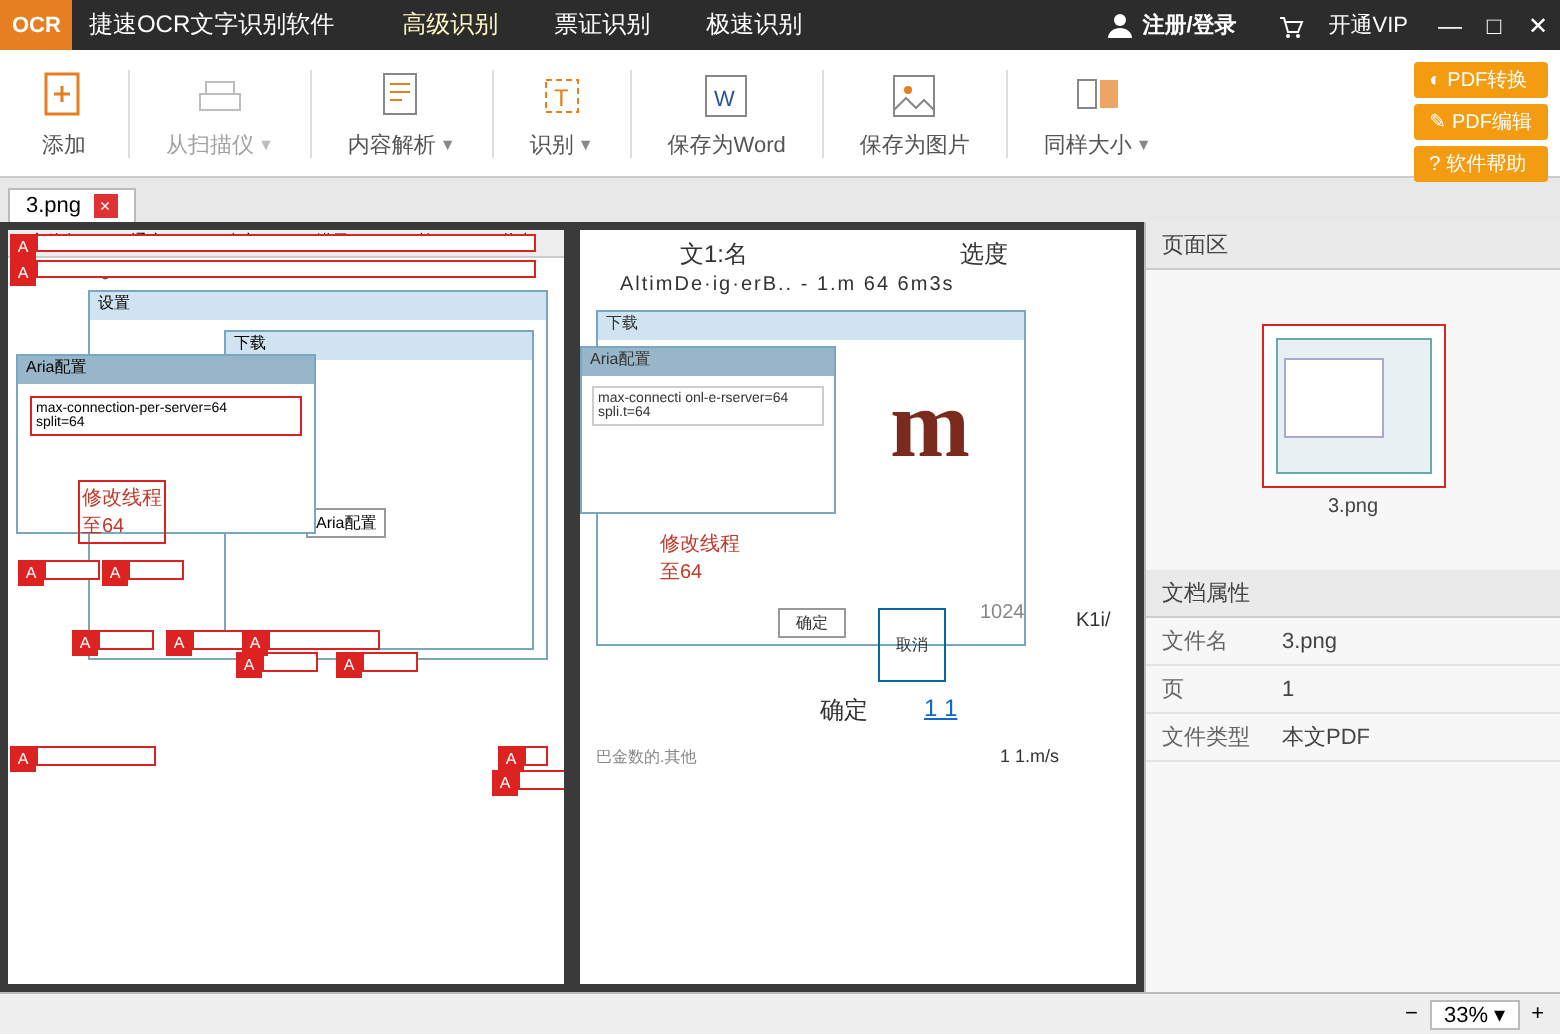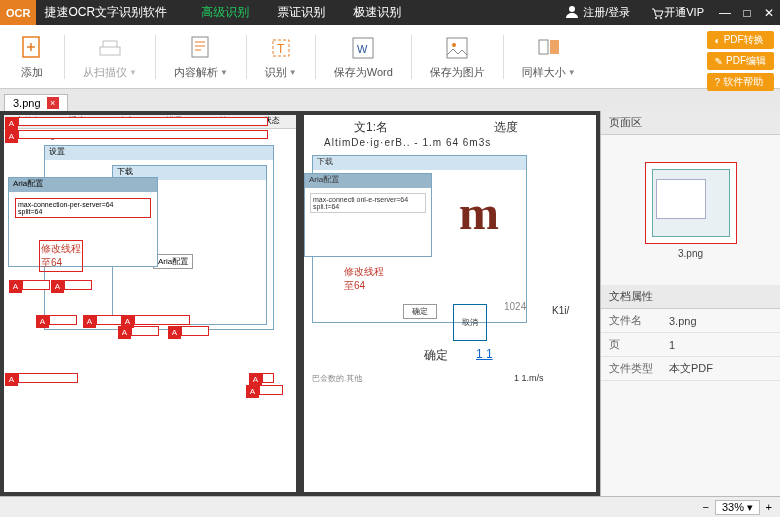--- a/index.html
+++ b/index.html
@@ -2,44 +2,44 @@
 <html><head>
 <meta charset="utf-8">
 <style>
 * { margin:0; padding:0; box-sizing:border-box; font-family:"Microsoft YaHei",Arial,sans-serif; }
 body { width:780px; height:517px; background:#3a3a3a; overflow:hidden; }
 .titlebar { height:25px; background:#2c2c2c; display:flex; align-items:center; color:#fff; font-size:12px; }
 .titlebar .logo { background:#e67e22; color:#fff; padding:3px 6px; font-size:11px; font-weight:bold; margin-right:8px; height:25px; display:flex; align-items:center;}
 .titlebar .appname { flex:0 0 auto; }
 .titlebar .tabs { display:flex; margin-left:20px; }
 .titlebar .tab { padding:4px 14px; cursor:pointer; font-size:12px; }
-.titlebar .tab.active { color:#22c55e; }
+.titlebar .tab.active { color:#fef9c3; }
 .titlebar .spacer { flex:1; }
-.titlebar .auth { display:flex;padding:0 10px; font-size:11px; }
+.titlebar .auth { display:flex;align-items:center; padding:0 10px; font-size:11px;font-weight:bold; }
 .titlebar .vip { display:flex;align-items:center; padding:0 10px; font-size:11px; }
 .titlebar .ctrls { display:flex; }
 .titlebar .ctrls div { width:22px; text-align:center; cursor:pointer; font-size:12px;}
 .toolbar { height:64px; background:#fff; border-bottom:1px solid #ccc; display:flex; align-items:center; position:relative;}
 .tb-item { display:flex; flex-direction:column; align-items:center; justify-content:center; padding:0 18px; height:64px; cursor:pointer;}
 .tb-item .ic { width:28px; height:28px; display:flex; align-items:center; justify-content:center; }
 .tb-item .lbl { font-size:11px; color:#555; margin-top:3px; display:flex; align-items:center;}
 .tb-sep { width:1px; height:44px; background:#ddd; }
 .tb-right { position:absolute; right:6px; top:6px; display:flex; flex-direction:column; gap:3px;}
 .tb-right .pill { background:#f39c12; color:#fff; font-size:10px; padding:2px 8px; border-radius:2px; cursor:pointer; display:flex; align-items:center;}
 .tabstrip { height:22px; background:#e8e8e8; display:flex; align-items:flex-end; padding-left:4px;}
 .filetab { background:#fff; border:1px solid #bbb; border-bottom:none; padding:2px 8px; font-size:11px; display:flex; align-items:center; gap:6px;}
 .filetab .x { background:#d33; color:#fff; width:12px; height:12px; font-size:9px; display:flex; align-items:center; justify-content:center; cursor:pointer;}
 .workarea { height:385px; display:flex; background:#3a3a3a;}
 .cols { display:flex; flex:1; }
 .col { flex:1; background:#6e6e6e; margin:4px; position:relative; overflow:hidden;}
 .screenshot-inner { position:absolute; inset:0; background:#fff; }
 
 .mark { position:absolute; background:#fff; border:1px solid #d22; font-size:9px; color:#333; }
 .mark .tag { position:absolute; left:-14px; top:-1px; width:13px; height:13px; background:#d22; color:#fff; font-size:8px; display:flex;align-items:center;justify-content:center;}
-.side { width:180px; background:#f7f7f7; border-left:1px solid #bbb; display:flex; flex-direction:column; font-size:11px; color:#444;}
+.side { width:208px; background:#f7f7f7; border-left:1px solid #bbb; display:flex; flex-direction:column; font-size:11px; color:#444;}
 .side .hdr { background:#eaeaea; padding:4px 8px; border-bottom:1px solid #ccc;}
 .side .thumbwrap { height:150px; display:flex; flex-direction:column; align-items:center; justify-content:center;}
 .side .thumb { width:92px; height:82px; background:#fff; border:1px solid #d22; position:relative;}
 .side .thumbcap { margin-top:4px; font-size:10px;}
 .side table { width:100%; border-collapse:collapse; font-size:11px;}
 .side td { padding:4px 8px; border-bottom:1px solid #e3e3e3;}
 .side td:first-child { width:60px; color:#666;}
 .statusbar { height:21px; background:#eee; border-top:1px solid #bbb; display:flex; align-items:center; justify-content:flex-end; padding:0 8px; font-size:11px; gap:6px;}
 .statusbar .zoom { border:1px solid #bbb; padding:0 6px; background:#fff;}
 .carets { font-size:8px; margin-left:2px; color:#888;}
@@ -68,21 +68,21 @@
         <path d="M1 13c0-3 3-5 6-5s6 2 6 5" fill="#fff"></path>
       </svg>
     <span style="margin-left:4px">注册/登录</span>
   </div>
   <div class="vip">
     <svg width="14" height="14">
         <path d="M2 3h2l2 7h5l2-5H5" stroke="#fff" fill="none"></path>
         <circle cx="6" cy="12" r="1" fill="#fff"></circle>
         <circle cx="11" cy="12" r="1" fill="#fff"></circle>
       </svg>
-    <span style="margin-left:0">开通VIP</span>
+    <span style="margin-left:12px">开通VIP</span>
   </div>
   <div class="ctrls">
     <div>—</div>
     <div>□</div>
     <div>✕</div>
   </div>
 </div>
 
 <div class="toolbar">
   <div class="tb-item">

